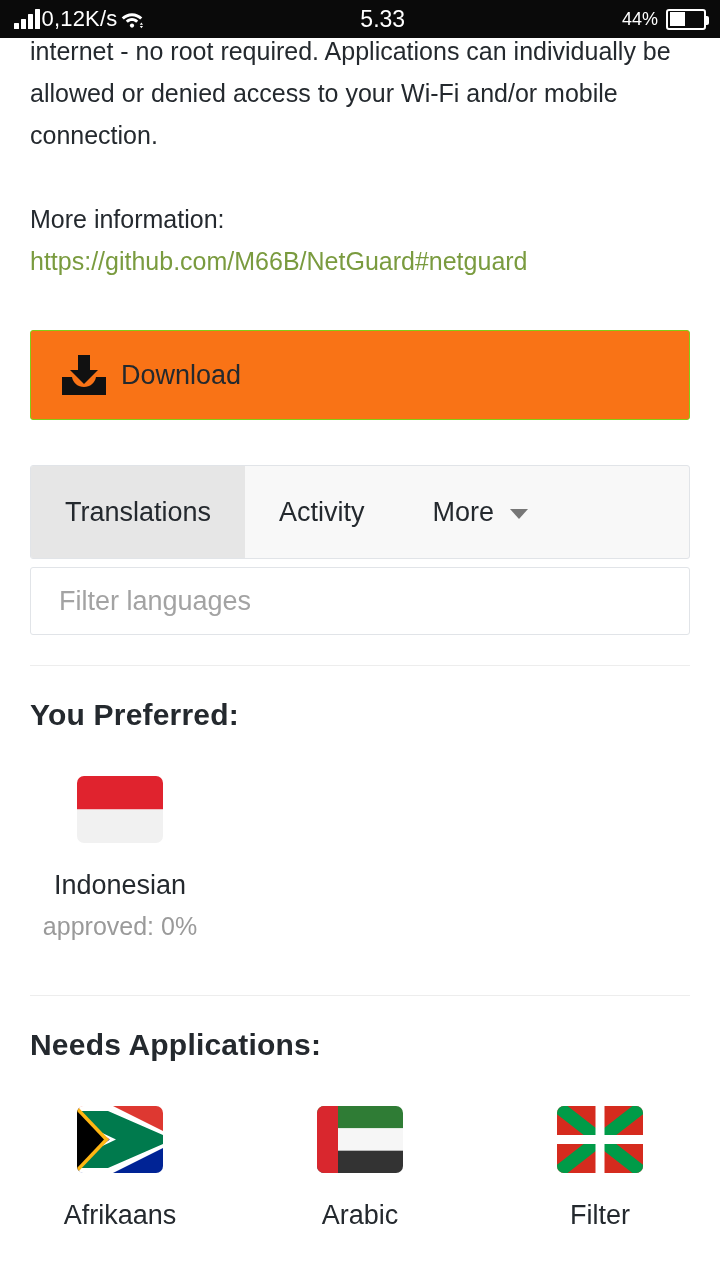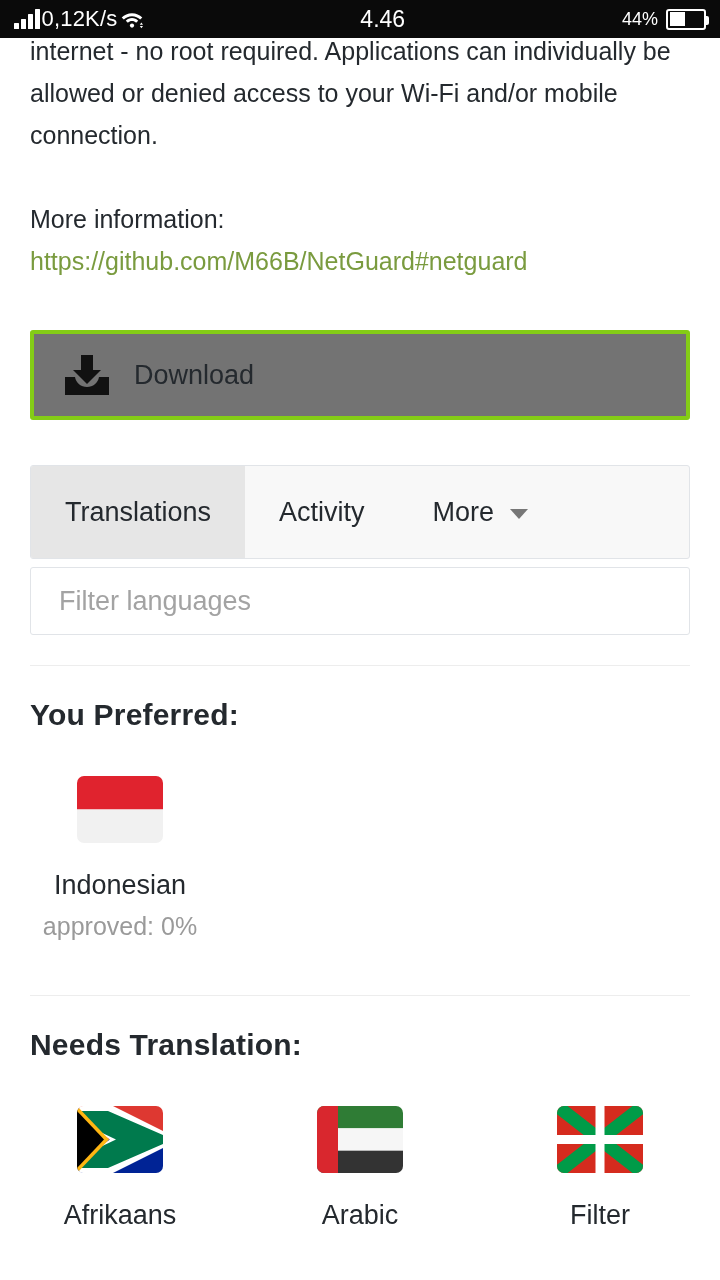--- a/index.html
+++ b/index.html
@@ -55,22 +55,22 @@
 
   .more-info{ font-size:25px; line-height:42px; color:#24292e; padding:0 30px; }
   .link{
     display:block; font-size:25px; line-height:42px; color:#7a9b3f;
     padding:0 30px; text-decoration:none;
   }
 
   
   .download-btn{
     margin:48px 30px 0 30px; height:90px;
-    border:4px solid #84cc16; border-radius:3px; background:#737373;
-    display:flex; align-items:center; padding-left:28px; gap:22px;
+    border:1px solid #84cc16; border-radius:3px; background:#f97316;
+    display:flex; align-items:center; padding-left:28px; gap:12px;
   }
   .dl-icon{ width:50px; height:44px; position:relative; flex:0 0 auto; }
   .dl-label{ font-size:27px; color:#24292e; }
 
   
   .tabbar{
     margin:45px 30px 0 30px; height:94px;
     border:1px solid #e1e4e8; border-radius:3px;
     background:#f8f8f8; display:flex; overflow:hidden;
   }
@@ -133,21 +133,21 @@
         <path d="M12 4.2C7.9 4.2 4.3 5.9 1.7 8.5l2.1 2.1C5.9 8.5 8.8 7.2 12 7.2s6.1 1.3 8.2 3.4l2.1-2.1C19.7 5.9 16.1 4.2 12 4.2z" fill="#ffffff"></path>
         <path d="M12 9.1c-2.4 0-4.6 1-6.2 2.6l2.1 2.1c1.1-1.1 2.5-1.7 4.1-1.7s3 .6 4.1 1.7l2.1-2.1C16.6 10.1 14.4 9.1 12 9.1z" fill="#ffffff"></path>
         <circle cx="12" cy="16.6" r="2.1" fill="#ffffff"></circle>
         <path d="M21.4 13.6l1.6 2.1h-3.2z" fill="#ffffff"></path>
         <path d="M21.4 19.2l-1.6-2.1h3.2z" fill="#ffffff"></path>
       </svg>
     </span>
   </div>
 
   <div class="sb-center">
-    <span class="sb-time">4.46</span>
+    <span class="sb-time">5.33</span>
   </div>
 
   <div class="sb-right">
     <span class="sb-batt-pct">44%</span>
     <span class="batt">
       <span class="fill" style="width: 44%;"></span>
     </span>
   </div>
 </div>
 
@@ -205,21 +205,21 @@
       </span>
       <span class="lang-name">Indonesian</span>
       <span class="lang-sub">approved: 0%</span>
     </a>
     <span class="lang-cell"></span>
     <span class="lang-cell"></span>
   </div>
 
   <div class="divider" style="margin-top:54px;"></div>
 
-  <div class="section-title">Needs Translation:</div>
+  <div class="section-title">Needs Applications:</div>
 
   <div class="lang-grid">
 
     <a class="lang-cell" href="#">
       <span class="flag">
         <svg viewBox="0 0 86 67" preserveAspectRatio="none" aria-hidden="true">
           <rect x="0" y="0" width="86" height="33.5" fill="#de3831"></rect>
           <rect x="0" y="33.5" width="86" height="33.5" fill="#002395"></rect>
           <path d="M0 0 L30 0 L0 33.5 Z M0 33.5 L30 67 L0 67 Z" fill="#ffffff"></path>
           <path d="M0 0 L36 0 L86 25 L86 42 L36 67 L0 67 L0 56 L33 33.5 L0 11 Z" fill="#ffffff"></path>

